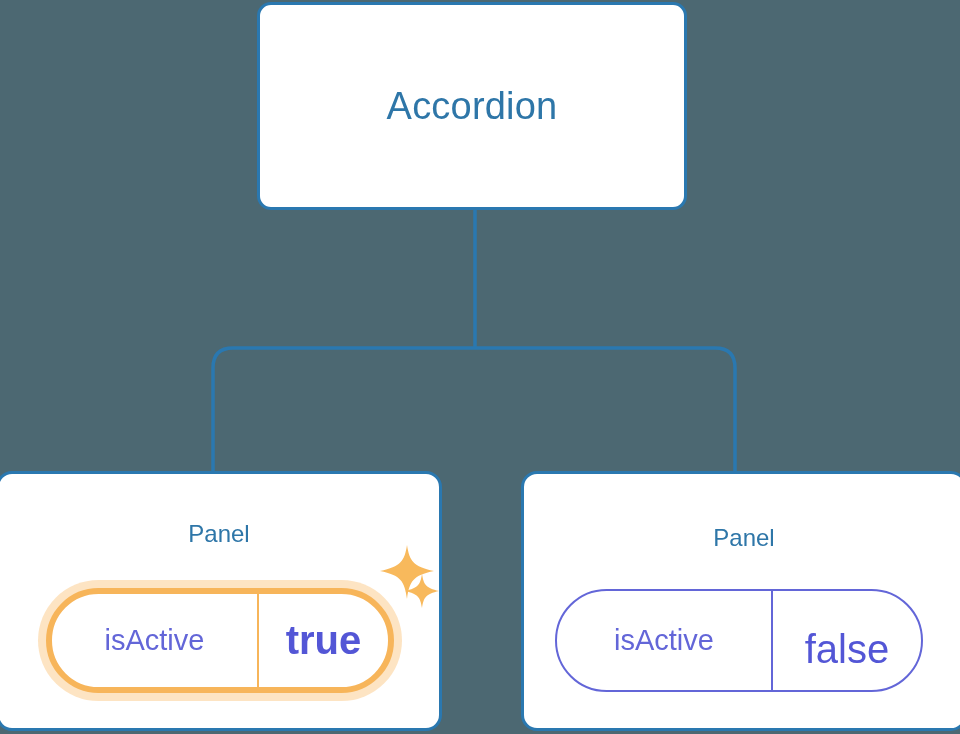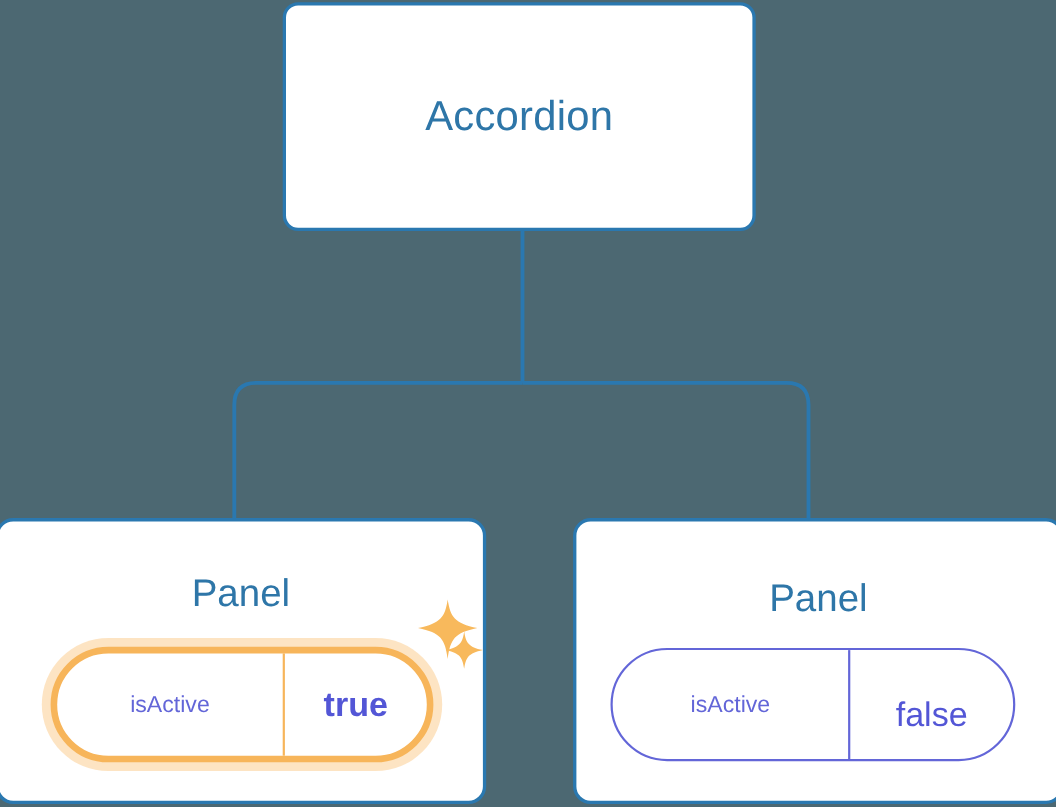--- a/index.html
+++ b/index.html
@@ -74,21 +74,21 @@
     height: 260px;
     border-radius: 16px;
   }
 
   .panel-title {
     position: absolute;
     left: 0;
     right: 0;
     text-align: center;
     color: #2e76a8;
-    font-size: 35px;
+    font-size: 24px;
     font-weight: 400;
     line-height: 1;
     user-select: none;
   }
 
   #node-panel-left .panel-title { top: 48px; }
   #node-panel-right .panel-title { top: 52px; }
 
   
   .pill {
@@ -102,27 +102,27 @@
   .pill-cell {
     display: flex;
     align-items: center;
     justify-content: center;
     box-sizing: border-box;
     white-space: nowrap;
   }
 
   .pill-key {
     color: #6366d8;
-    font-size: 21px;
+    font-size: 29px;
     font-weight: 400;
   }
 
   .pill-val {
     color: #5356d6;
-    font-size: 31px;
+    font-size: 40px;
     font-weight: 400;
   }
 
   
   #pill-left {
     left: 46px;
     top: 588px;
     width: 348px;
     height: 105px;
     border: 6px solid #f7b55a;

